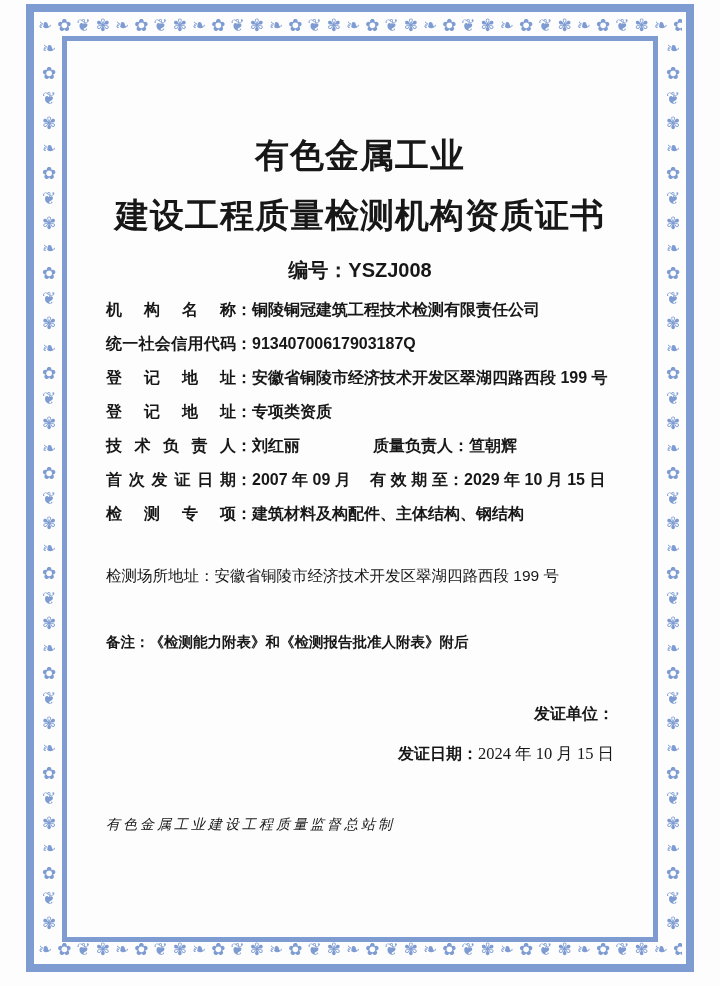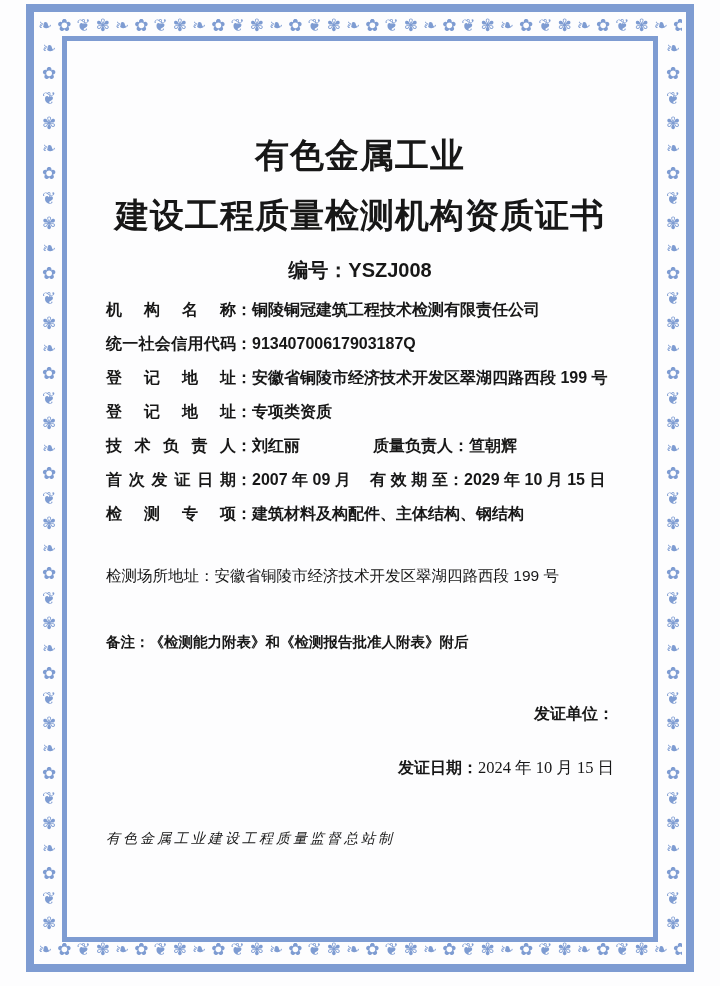--- a/index.html
+++ b/index.html
@@ -41,21 +41,21 @@
             text-justify:inter-character; vertical-align:top; }
   .colon { display:inline-block; }
   .col2-a { position:absolute; left:267px; top:0; }
   .col2-b { position:absolute; left:252px; top:0;margin-left:12px; }
 
   .row-site   { margin-top:28px; font-size:15.5px; font-weight:400; line-height:34px; }
   .row-remark { margin-top:32px; font-size:14.5px; font-weight:700; line-height:34px; }
 
   .issue-block { margin-top:38px; margin-left:176px; font-size:16px; font-weight:700; }
   .issue-row { line-height:34px;text-align:right; }
-  .issue-row + .issue-row { margin-top:20px; }
+  .issue-row + .issue-row { margin-top:6px; }
   .date-serif { font-family:"Liberation Serif", serif; font-weight:400; font-size:16.5px; }
 
   .made-by { margin-top:44px; text-align:left; font-family:"Liberation Serif", serif;
              font-style:italic; font-size:14px; letter-spacing:3px; line-height:20px;
              font-weight:400; }
 </style>
 </head>
 <body>
 
 <div class="page">

